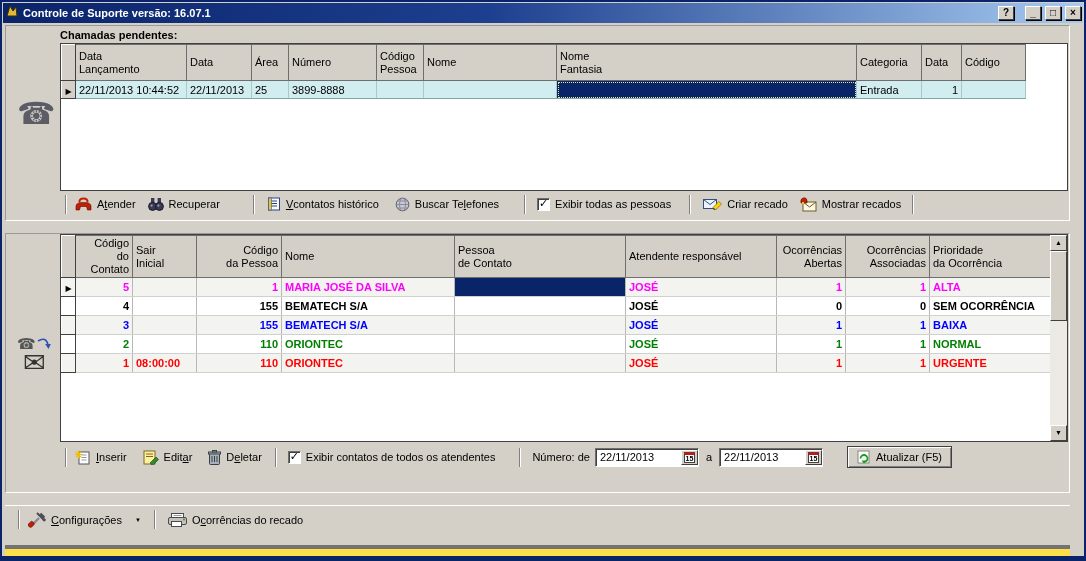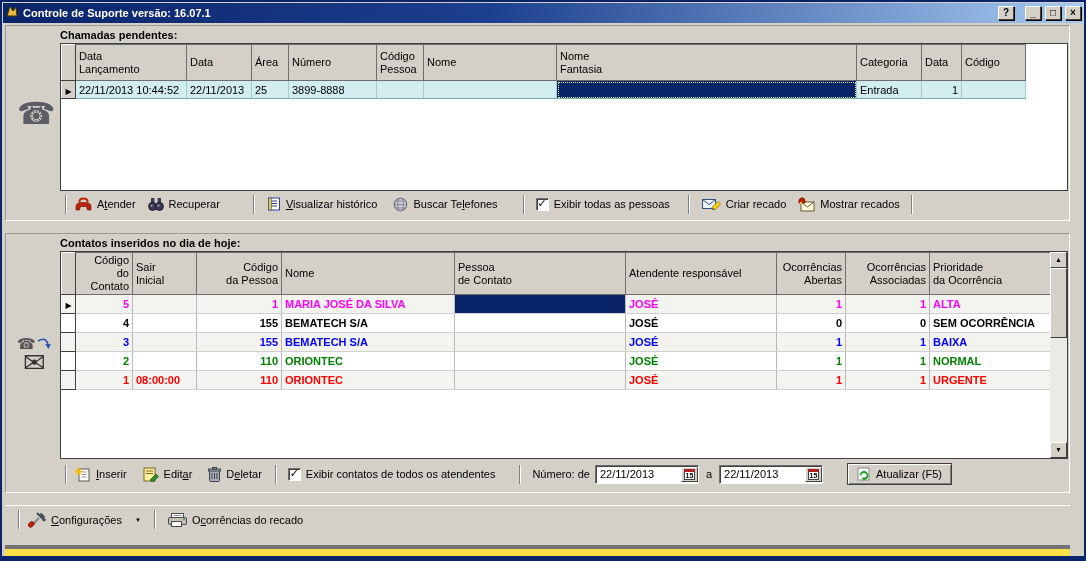--- a/index.html
+++ b/index.html
@@ -162,21 +162,21 @@
         </button>
         <span class="tsep" style="margin-left:30px"></span>
         <button class="tool-btn" style="margin-left:4px">
           <svg class="icn" width="14" height="14">
               <rect x="1.5" y="1" width="11" height="12" fill="#fffbe0" stroke="#2244aa"></rect>
               <line x1="4" y1="4" x2="10" y2="4" stroke="#2244aa"></line>
               <line x1="4" y1="6.5" x2="10" y2="6.5" stroke="#2244aa"></line>
               <line x1="4" y1="9" x2="10" y2="9" stroke="#2244aa"></line>
               <rect x="1.5" y="1" width="3" height="12" fill="#e8c52c" stroke="#2244aa" stroke-width="0.5"></rect>
             </svg>
-          <span><span></span><span class="u">V</span><span>isualizar histórico</span></span>
+          <span><span></span><span class="u">V</span><span>contatos histórico</span></span>
         </button>
         <button class="tool-btn" style="margin-left:10px">
           <svg class="icn" width="15" height="15">
               <circle cx="7.5" cy="7.5" r="6.3" fill="#c9c9d6" stroke="#5a5a6a"></circle>
               <ellipse cx="7.5" cy="7.5" rx="3" ry="6.3" fill="none" stroke="#8a8a9a"></ellipse>
               <line x1="1.2" y1="7.5" x2="13.8" y2="7.5" stroke="#8a8a9a"></line>
               <line x1="2.2" y1="4" x2="12.8" y2="4" stroke="#8a8a9a"></line>
               <line x1="2.2" y1="11" x2="12.8" y2="11" stroke="#8a8a9a"></line>
             </svg>
           <span><span>Buscar Te</span><span class="u">l</span><span>efones</span></span>
@@ -205,21 +205,20 @@
               <path d="M1 6 Q0 2 3 1 Q6 0 7 3 L7 6 Z" fill="#c22000" stroke="#5a0e00" stroke-width="0.6"></path>
               <rect x="2" y="5" width="2" height="2" fill="#e8c52c"></rect>
             </svg>
           <span>Mostrar recados</span>
         </button>
         <span class="tsep" style="margin-left:8px"></span>
       </div>
     </div>
 
     <div class="panel" style="height:260px">
-      <div class="panel-label">Contatos inseridos no dia de hoje:</div>
       <span class="side-icon mail-big">
         <span class="mail-env">✉</span>
         <span class="mail-ph">☎</span>
         <svg class="mail-arrow" width="16" height="14">
             <path d="M1 3 Q9 -2 11 7" fill="none" stroke="#2a52b8" stroke-width="1.6"></path>
             <path d="M8.2 6 L11.5 11 L13.8 6 Z" fill="#2a52b8"></path>
           </svg>
       </span>
 
       <div class="grid-box" style="height:208px">

